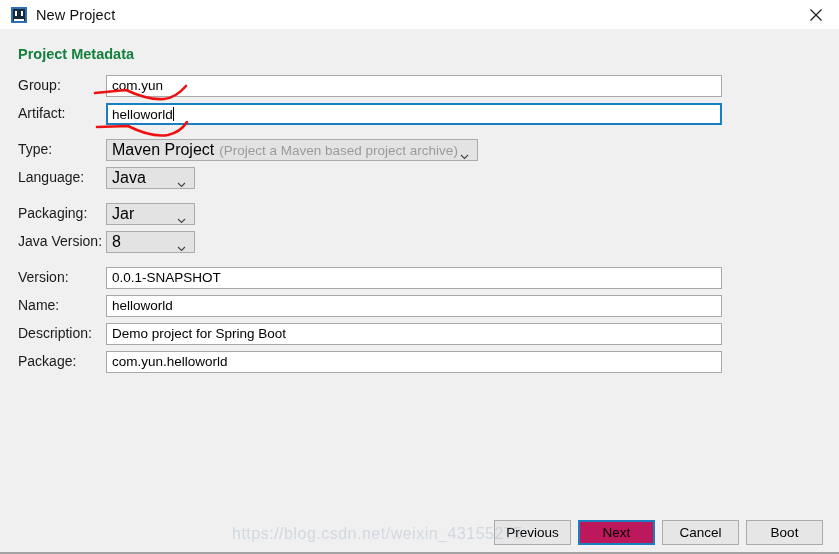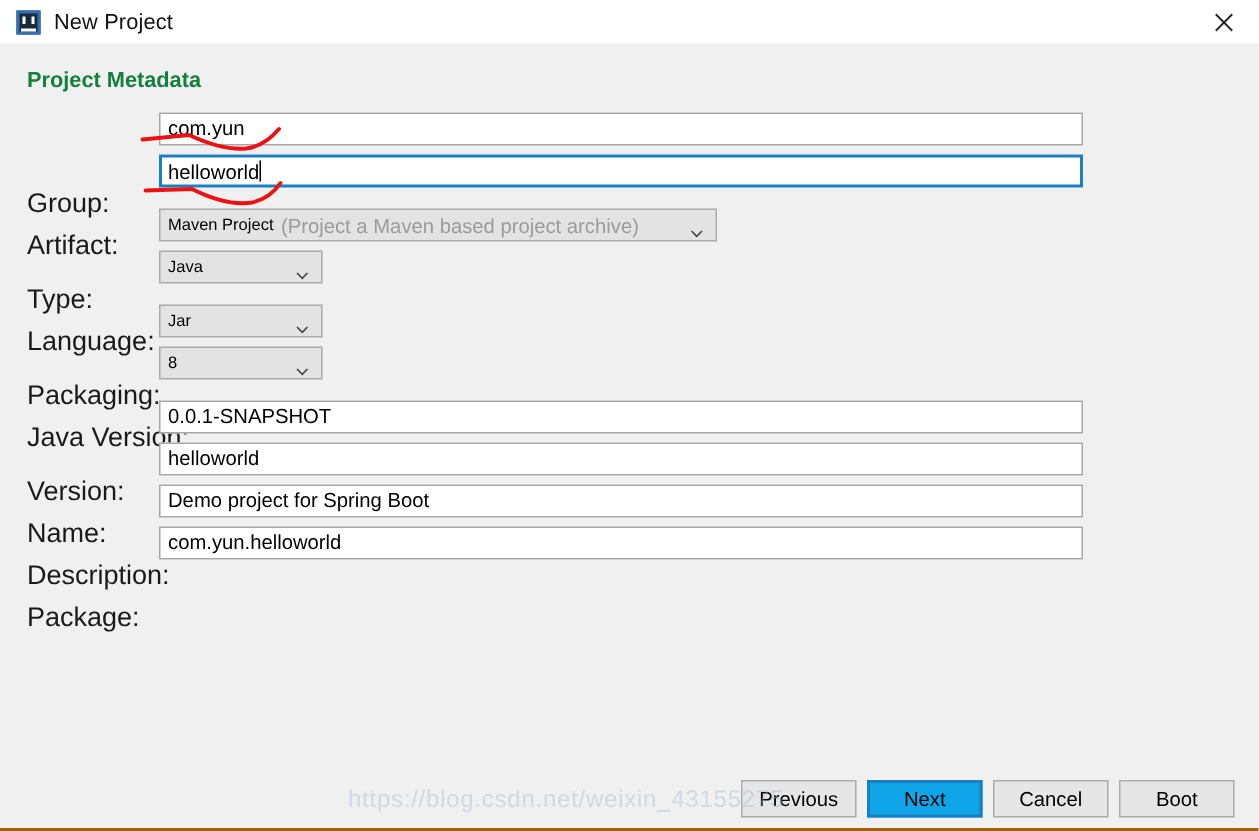--- a/index.html
+++ b/index.html
@@ -14,21 +14,21 @@
     overflow: hidden;
     position: relative;
     color: #000000;
   }
 
   
   #window {
     position: absolute;
     inset: 0;
     background: #f0f0f0;
-    border-bottom: 2px solid #a16207;
+    border-bottom: 2px solid #a3a3a3;
     box-sizing: border-box;
   }
 
   #titlebar {
     position: absolute;
     left: 0; top: 0;
     width: 839px; height: 29px;
     background: #ffffff;
     display: flex;
     align-items: center;
@@ -100,24 +100,23 @@
 
   .row {
     position: absolute;
     left: 0;
     height: 22px;
   }
   .row-label {
     position: absolute;
     left: 18px;
     top: 2px;
-    font-size: 18px;
+    font-size: 14px;
     color: #1a1a1a;
     white-space: nowrap;
-    margin-top: 48px;
   }
 
   .text-field {
     position: absolute;
     left: 106px;
     top: 0;
     width: 616px;
     height: 22px;
     background: #ffffff;
     border: 1px solid #a8a8a8;
@@ -148,40 +147,40 @@
     top: 0;
     height: 22px;
     background: #e3e3e3;
     border: 1px solid #ababab;
     box-sizing: border-box;
     display: flex;
     align-items: center;
     cursor: default;
   }
   .combo .combo-text {
-    font-size: 11px;
+    font-size: 16px;
     color: #000000;
     padding-left: 5px;
     white-space: nowrap;
   }
   .combo .combo-hint {
     font-size: 13.5px;
     color: #9b9b9b;
     padding-left: 5px;
     white-space: nowrap;
   }
   .combo .arrow {
     position: absolute;
     right: 8px;
     top: 7px;
     width: 9px; height: 9px;
   }
 
   .combo-wide { left: 106px; width: 372px; }
-  .combo-small { left: 106px; width: 109px; }
+  .combo-small { left: 106px; width: 89px; }
 
   
   #button-bar {
     position: absolute;
     left: 0;
     top: 491px;
     width: 839px;
     height: 30px;
   }
   .btn {
@@ -194,21 +193,21 @@
     font-family: "Liberation Sans", sans-serif;
     font-size: 13.5px;
     color: #000000;
     display: flex;
     align-items: center;
     justify-content: center;
     cursor: default;
   }
   .btn.default-btn {
     border: 2px solid #1a7fc1;
-    background: #0ea5e9;
+    background: #be185d;
   }
   #btn-previous { left: 494px; width: 77px; }
   #btn-next     { left: 578px; width: 77px; }
   #btn-cancel   { left: 662px; width: 77px; }
   #btn-help     { left: 746px; width: 77px; }
 
   
   #annotations {
     position: absolute;
     left: 0; top: 0;

